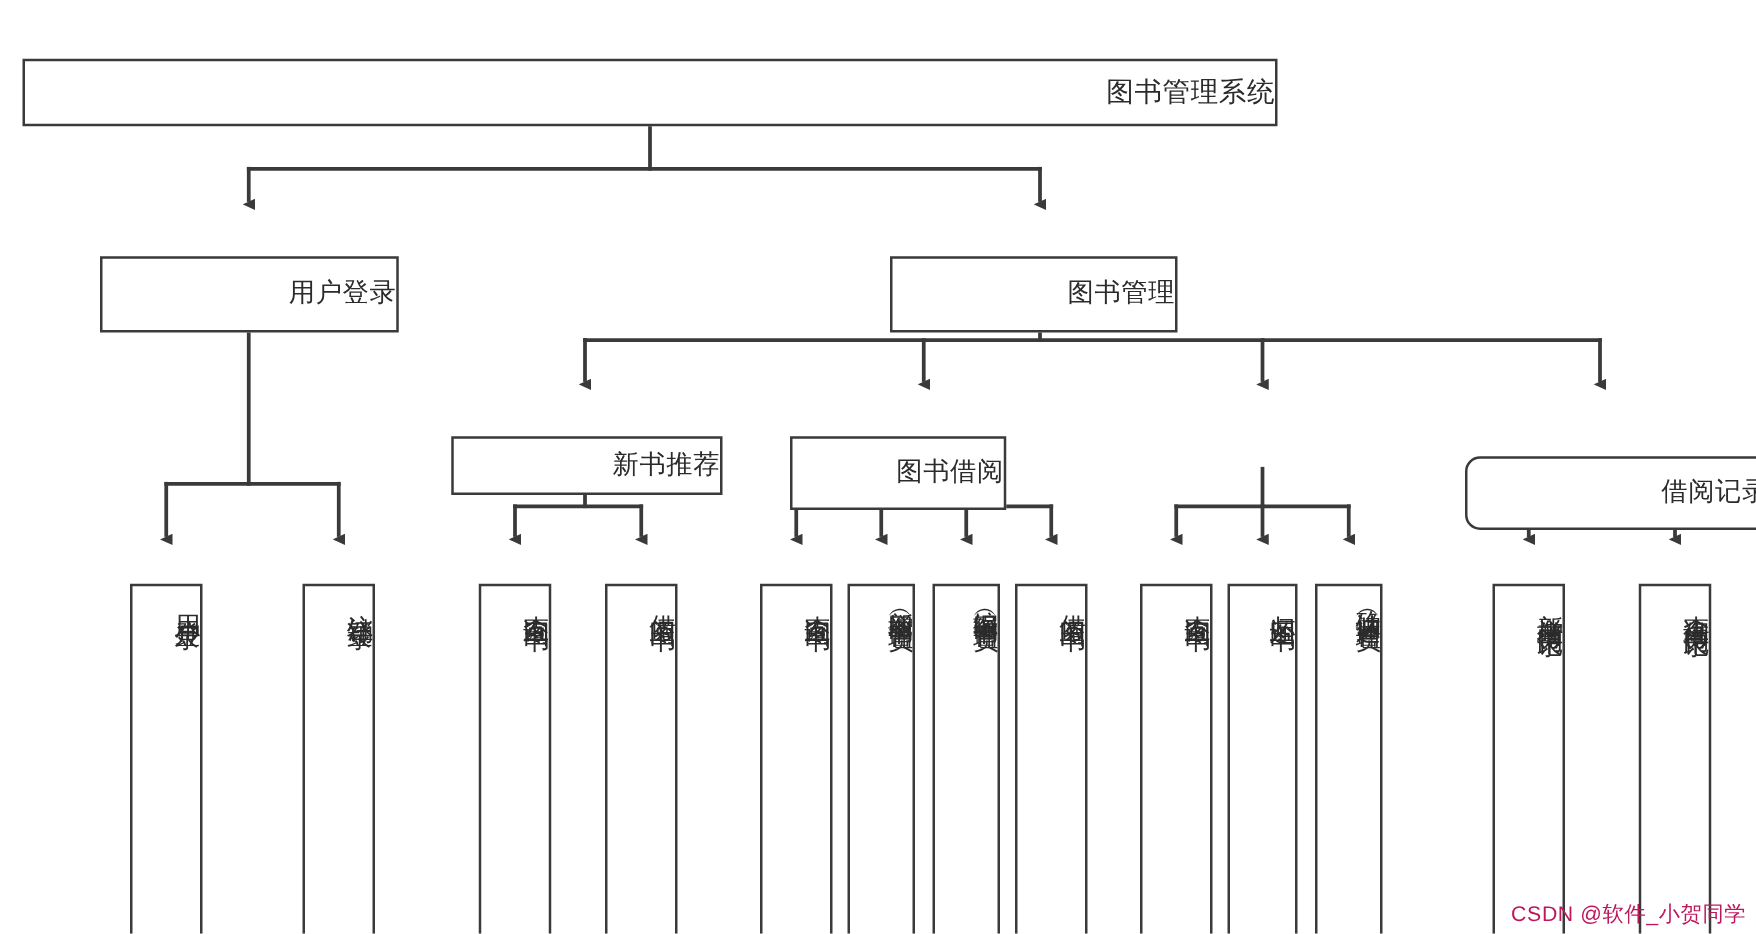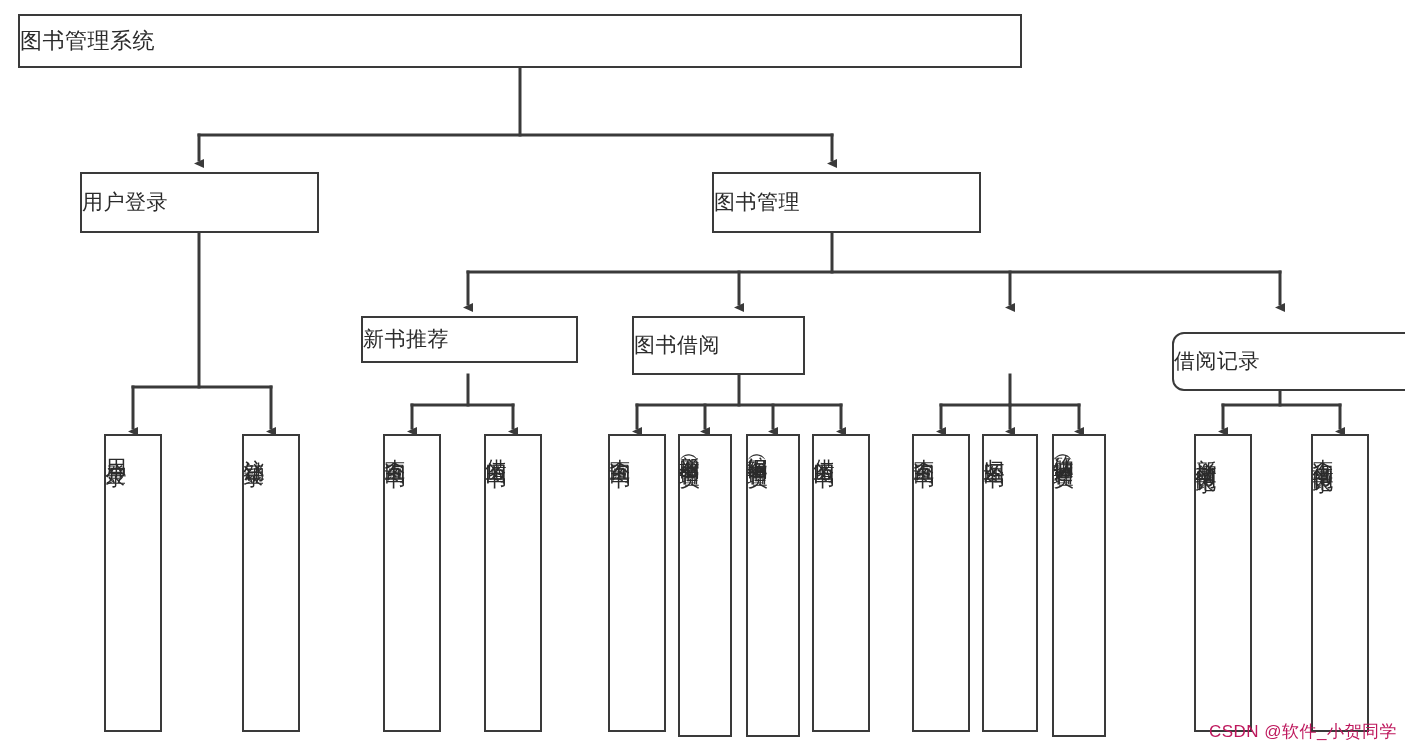--- a/index.html
+++ b/index.html
@@ -26,22 +26,23 @@
     height: 747px;
     pointer-events: none;
   }
   .node {
     position: absolute;
     box-sizing: border-box;
     background: #ffffff;
     border: 2px solid #3a3a3a;
     display: flex;
     align-items: center;
-    justify-content: flex-start;
+    justify-content: flex-end;
     color: #2b2b2b;
+    margin-top: 33px;
   }
   .node-label {
     display: block;
     text-align: center;
     line-height: 1.18;
     color: #2b2b2b;
     white-space: pre;
   }
   
   .node.h .node-label {
@@ -137,21 +138,21 @@
     </g>
   </svg>
 
   <div class="node root h" style="left:18px; top:14px; width:1004px; height:54px;">
     <span class="node-label">图书管理系统</span>
   </div>
 
   <div class="node h" style="left:80px; top:172px; width:239px; height:61px;">
     <span class="node-label">用户登录</span>
   </div>
-  <div class="node h" style="left:712px; top:172px; width:269px; height:61px;">
+  <div class="node h" style="left:712px; top:172px; width:230px; height:61px;">
     <span class="node-label">图书管理</span>
   </div>
 
   <div class="node h" style="left:361px; top:316px; width:217px; height:47px;">
     <span class="node-label">新书推荐</span>
   </div>
   <div class="node h" style="left:632px; top:316px; width:173px; height:59px;">
     <span class="node-label">图书借阅</span>
   </div>
   <div class="node h" style="left:1172px; top:332px; width:245px; height:59px;border-radius:12px;">

